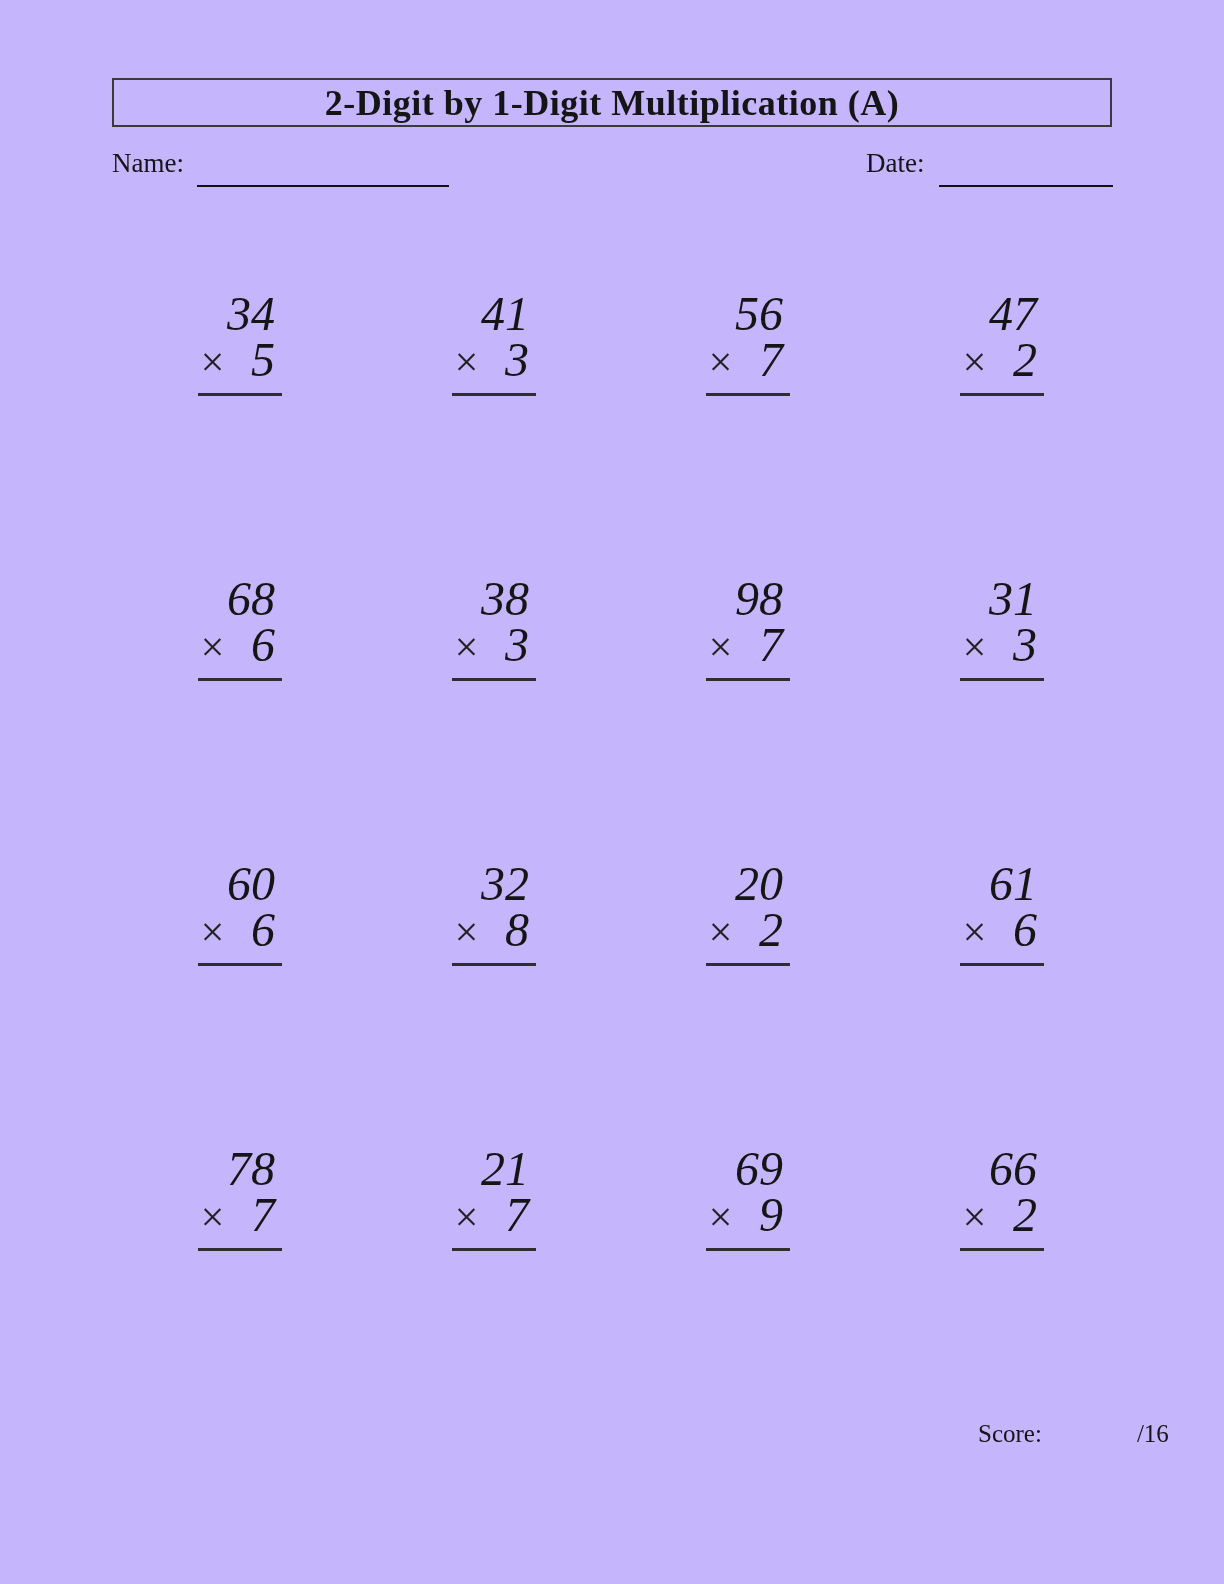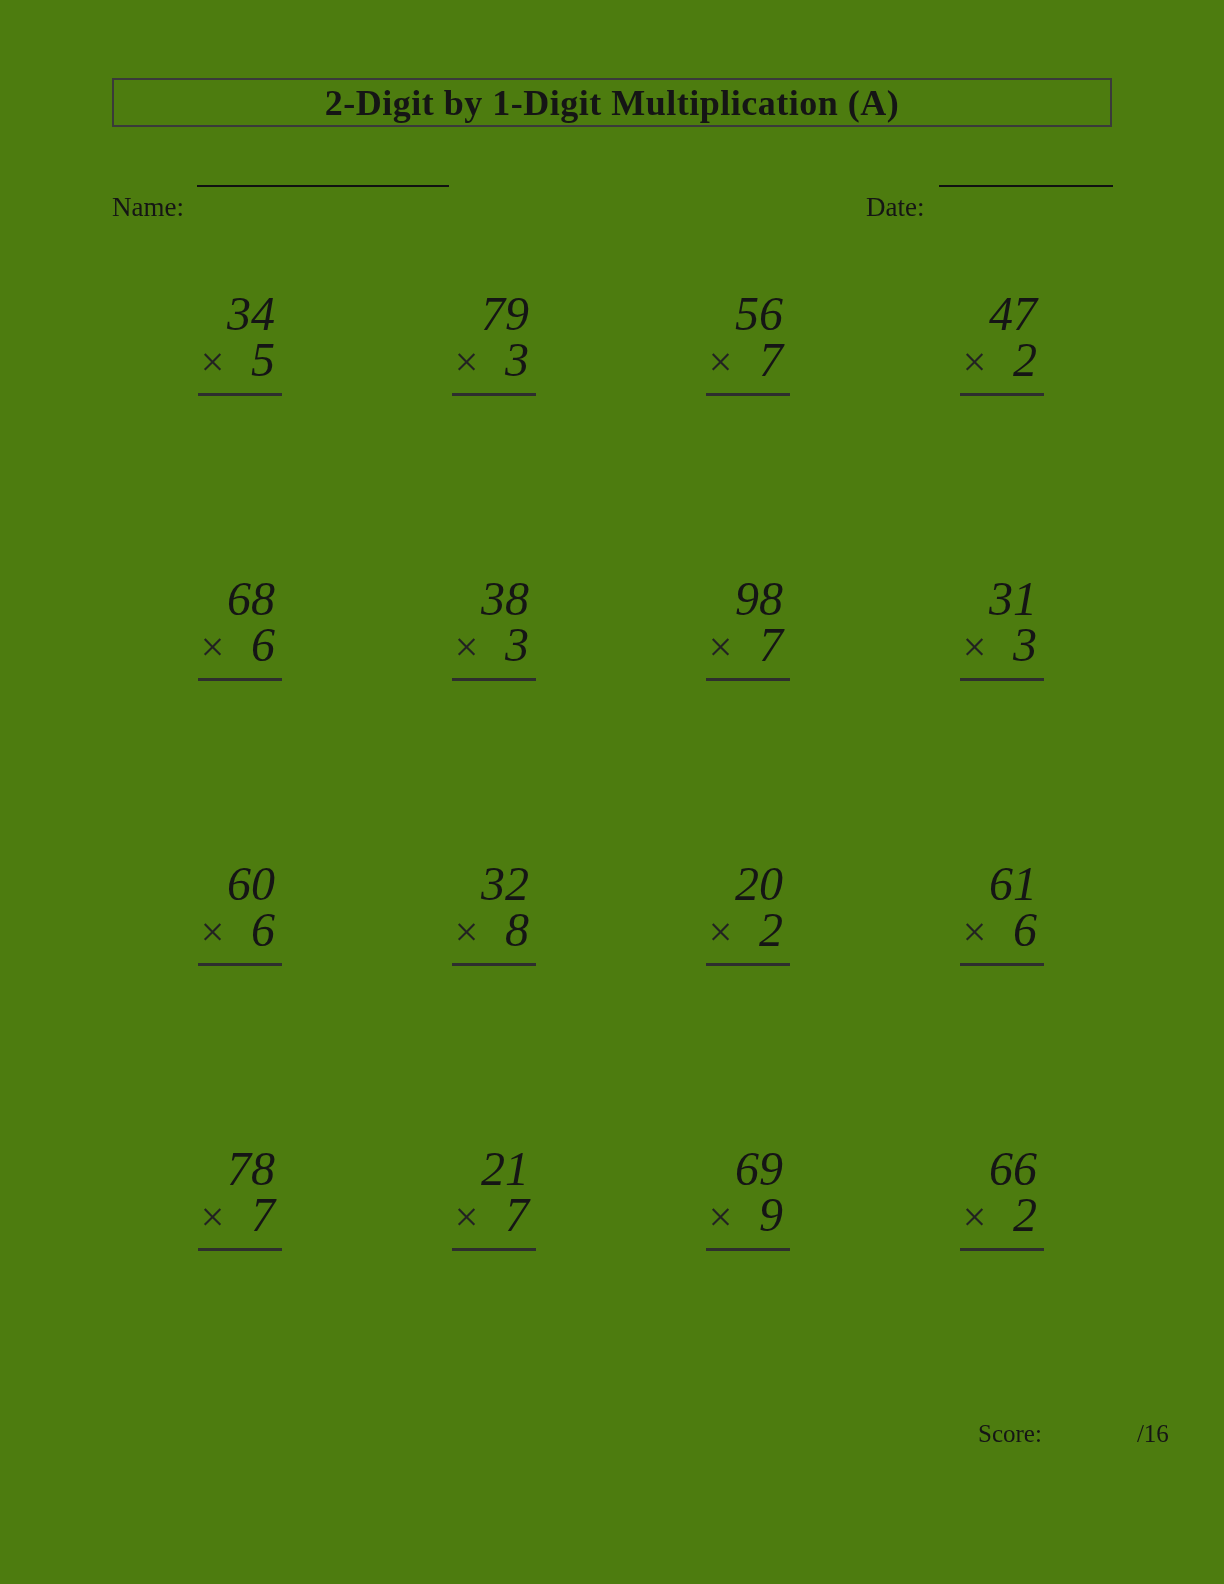--- a/index.html
+++ b/index.html
@@ -4,21 +4,21 @@
 <style>
   html, body {
     margin: 0;
     padding: 0;
     background: #ffffff;
   }
   .page {
     position: relative;
     width: 1224px;
     height: 1584px;
-    background: #4d7c0f;
+    background: #c4b5fd;
     font-family: "Liberation Serif", serif;
     color: #151515;
     overflow: hidden;
   }
   .title-box {
     position: absolute;
     left: 112px;
     top: 78px;
     width: 1000px;
     height: 49px;
@@ -30,21 +30,20 @@
   }
   .title-text {
     font-size: 36px;
     font-weight: bold;
     letter-spacing: 0.5px;
     white-space: nowrap;
   }
   .field-label {
     position: absolute;
     font-size: 27px;
-    margin-top: 44px;
   }
   .name-label { left: 112px; top: 148px; }
   .date-label { left: 866px; top: 148px; }
   .write-line {
     position: absolute;
     border-top: 2px solid #111111;
   }
   .name-line { left: 197px; top: 185px; width: 252px; }
   .date-line { left: 939px; top: 185px; width: 174px; }
   .instruction {
@@ -145,21 +144,21 @@
         <div class="p-bot">
           <span class="times">×</span>
           <span>5</span>
         </div>
         <div class="p-rule"></div>
       </div>
     </div>
 
     <div class="problem-cell">
       <div class="problem">
-        <div class="p-top">79</div>
+        <div class="p-top">41</div>
         <div class="p-bot">
           <span class="times">×</span>
           <span>3</span>
         </div>
         <div class="p-rule"></div>
       </div>
     </div>
 
     <div class="problem-cell">
       <div class="problem">

